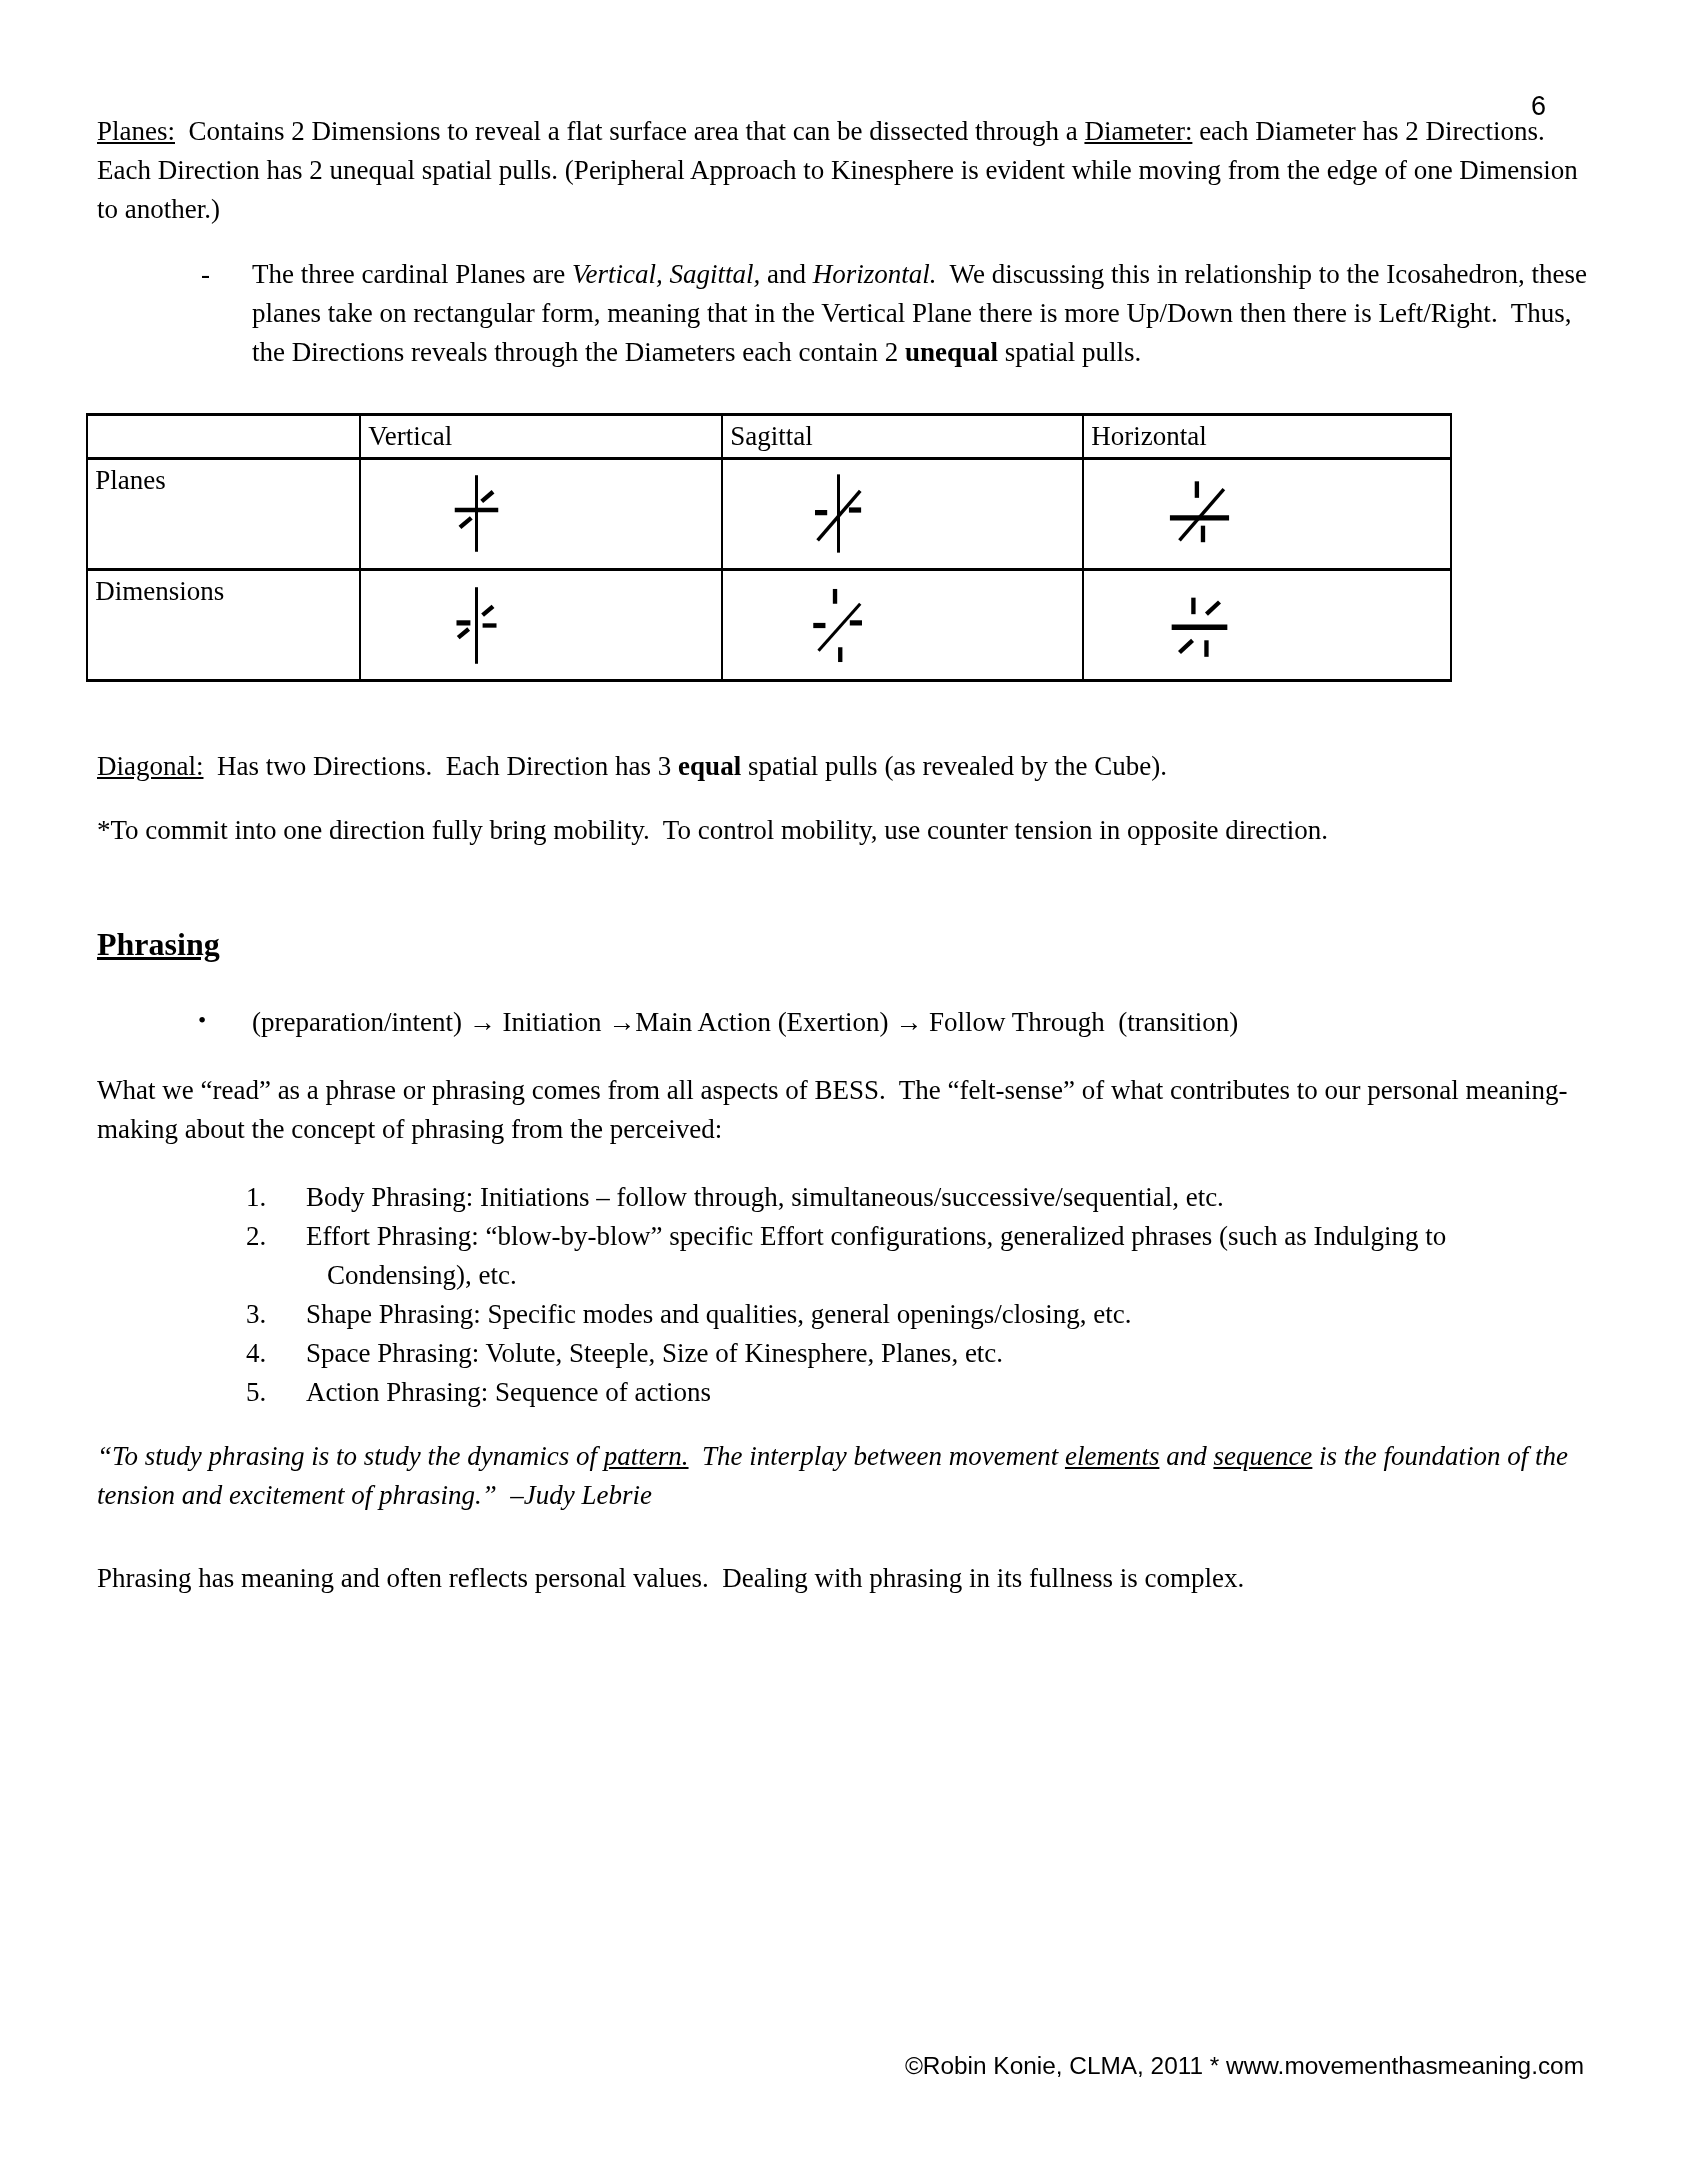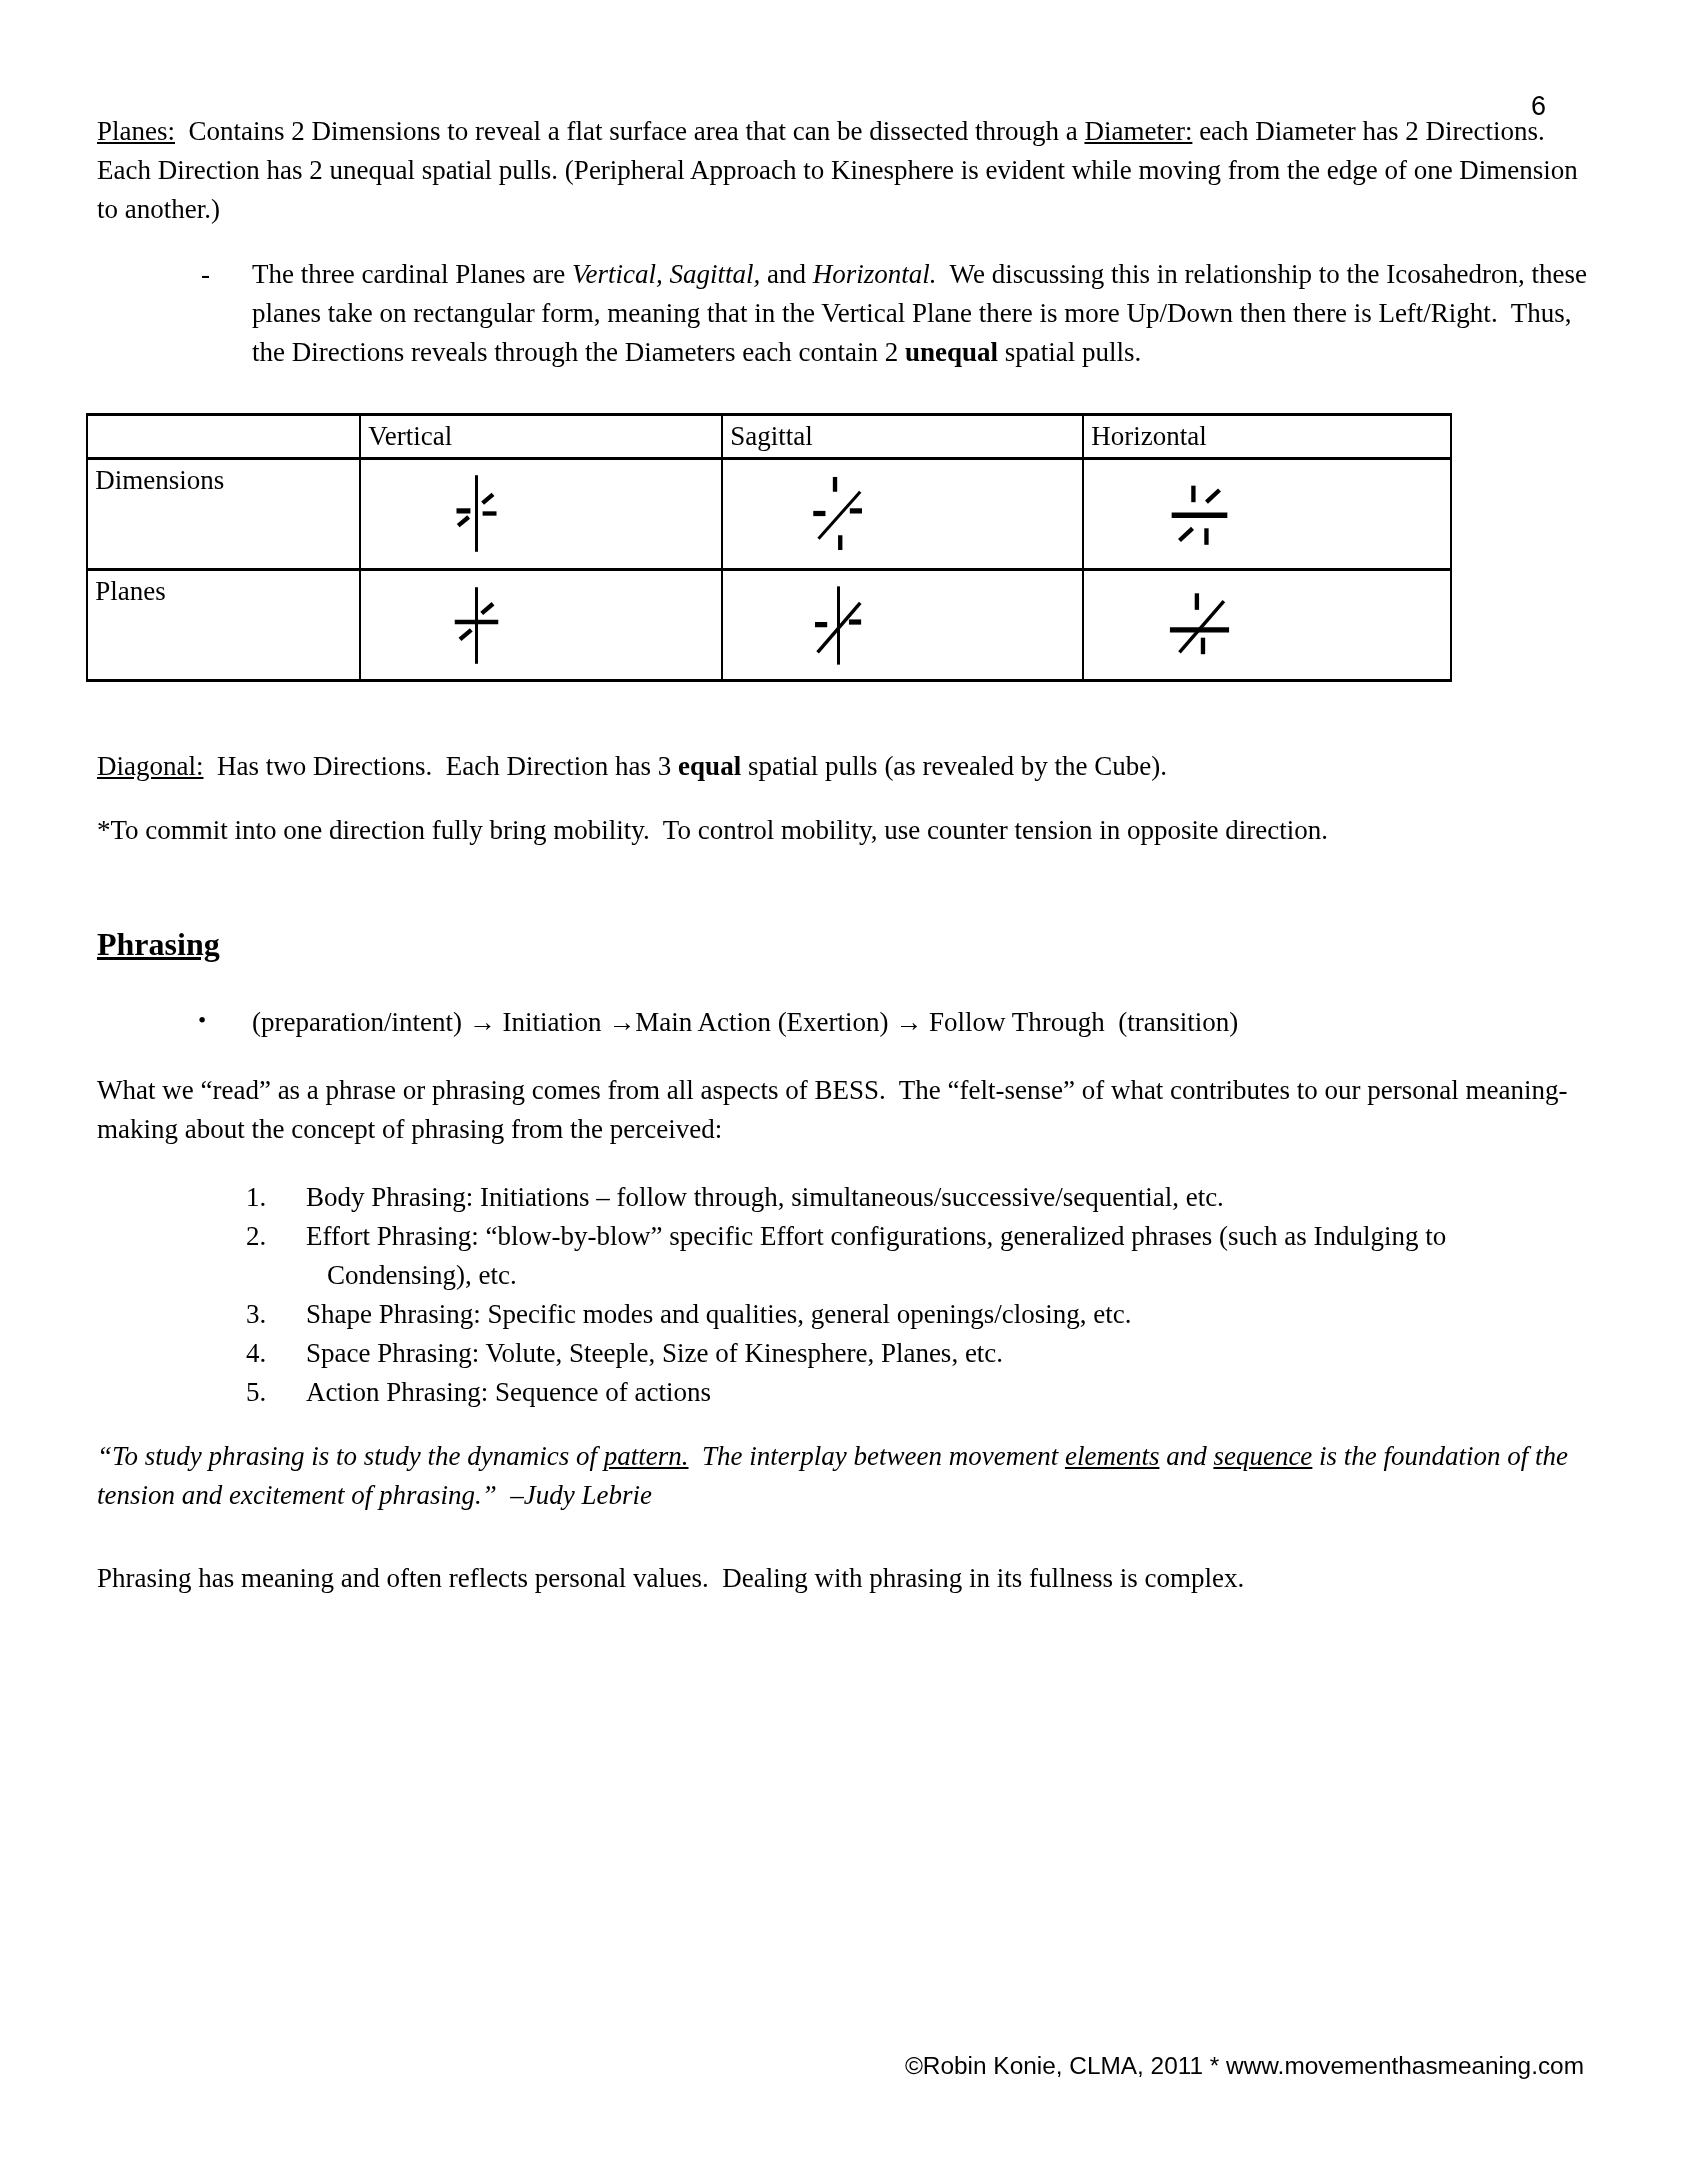--- a/index.html
+++ b/index.html
@@ -96,20 +96,47 @@
           <col class="c3">
         </colgroup>
       <tbody>
           <tr>
         <th></th>
         <th>Vertical</th>
         <th>Sagittal</th>
         <th>Horizontal</th>
       </tr>
       <tr>
+        <td>Planes</td>
+        <td class="symcell">
+          <svg width="87" height="87" viewBox="0 0 100 100">
+            <path class="sym" stroke-width="3.5" d="M50 6 L50 94"></path>
+            <path class="sym" stroke-width="5" d="M25 46 L75 46"></path>
+            <path class="sym" stroke-width="5" d="M56 36 L69 25"></path>
+            <path class="sym" stroke-width="5" d="M31 66 L44 55"></path>
+          </svg>
+        </td>
+        <td class="symcell">
+          <svg width="87" height="87" viewBox="0 0 100 100">
+            <path class="sym" stroke-width="3.5" d="M50 5 L50 95"></path>
+            <path class="sym" stroke-width="4" d="M26 81 L75 24"></path>
+            <path class="sym" stroke-width="6" d="M23 49 L37 49"></path>
+            <path class="sym" stroke-width="6" d="M62 46 L76 46"></path>
+          </svg>
+        </td>
+        <td class="symcell">
+          <svg width="87" height="87" viewBox="0 0 100 100">
+            <path class="sym" stroke-width="6" d="M16 55 L84 55"></path>
+            <path class="sym" stroke-width="4" d="M27 81 L78 22"></path>
+            <path class="sym" stroke-width="5" d="M47 13 L47 32"></path>
+            <path class="sym" stroke-width="5" d="M54 64 L54 83"></path>
+          </svg>
+        </td>
+      </tr>
+      <tr>
         <td>Dimensions</td>
         <td class="symcell">
           <svg width="87" height="87" viewBox="0 0 100 100">
             <path class="sym" stroke-width="3.5" d="M50 6 L50 94"></path>
             <path class="sym" stroke-width="5" d="M57 38 L69 28"></path>
             <path class="sym" stroke-width="5" d="M57 50 L73 50"></path>
             <path class="sym" stroke-width="6" d="M27 47 L43 47"></path>
             <path class="sym" stroke-width="5" d="M29 64 L41 54"></path>
           </svg>
         </td>
@@ -122,47 +149,20 @@
             <path class="sym" stroke-width="6" d="M63 47 L77 47"></path>
           </svg>
         </td>
         <td class="symcell">
           <svg width="87" height="87" viewBox="0 0 100 100">
             <path class="sym" stroke-width="6.5" d="M18 52 L82 52"></path>
             <path class="sym" stroke-width="5" d="M43 18 L43 37"></path>
             <path class="sym" stroke-width="5" d="M58 37 L73 23"></path>
             <path class="sym" stroke-width="5" d="M27 81 L42 67"></path>
             <path class="sym" stroke-width="5" d="M58 67 L58 86"></path>
-          </svg>
-        </td>
-      </tr>
-      <tr>
-        <td>Planes</td>
-        <td class="symcell">
-          <svg width="87" height="87" viewBox="0 0 100 100">
-            <path class="sym" stroke-width="3.5" d="M50 6 L50 94"></path>
-            <path class="sym" stroke-width="5" d="M25 46 L75 46"></path>
-            <path class="sym" stroke-width="5" d="M56 36 L69 25"></path>
-            <path class="sym" stroke-width="5" d="M31 66 L44 55"></path>
-          </svg>
-        </td>
-        <td class="symcell">
-          <svg width="87" height="87" viewBox="0 0 100 100">
-            <path class="sym" stroke-width="3.5" d="M50 5 L50 95"></path>
-            <path class="sym" stroke-width="4" d="M26 81 L75 24"></path>
-            <path class="sym" stroke-width="6" d="M23 49 L37 49"></path>
-            <path class="sym" stroke-width="6" d="M62 46 L76 46"></path>
-          </svg>
-        </td>
-        <td class="symcell">
-          <svg width="87" height="87" viewBox="0 0 100 100">
-            <path class="sym" stroke-width="6" d="M16 55 L84 55"></path>
-            <path class="sym" stroke-width="4" d="M27 81 L78 22"></path>
-            <path class="sym" stroke-width="5" d="M47 13 L47 32"></path>
-            <path class="sym" stroke-width="5" d="M54 64 L54 83"></path>
           </svg>
         </td>
       </tr>
     </tbody>
       </table>
 
     <p class="p-diagonal"><span class="s-u">Diagonal:</span><span>  Has two Directions.  Each Direction has 3 </span><span class="s-b">equal</span><span> spatial pulls (as revealed by the Cube).</span></p>
 
 
     <p class="p-note">*To commit into one direction fully bring mobility.  To control mobility, use counter tension in opposite direction.</p>

